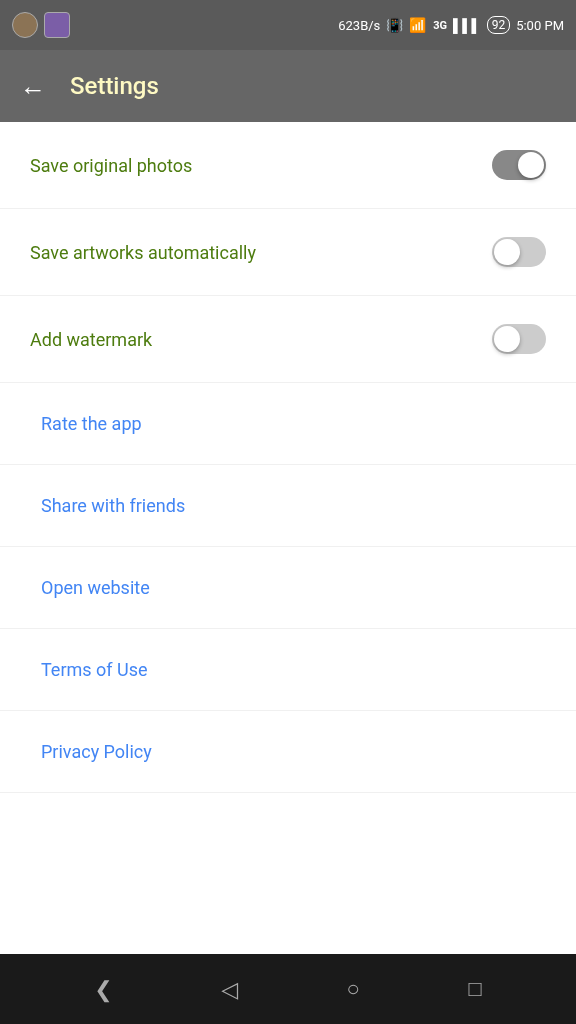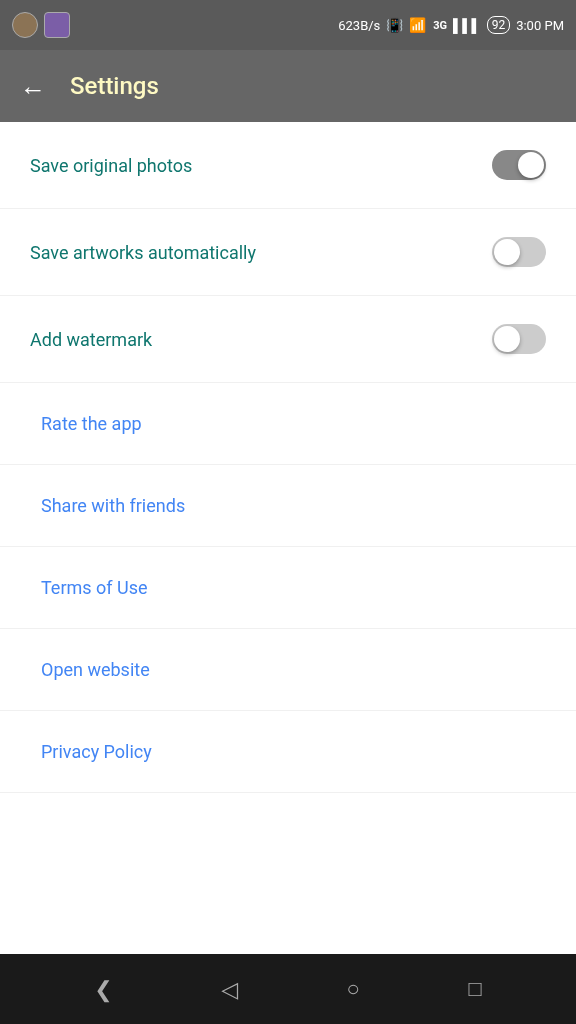--- a/index.html
+++ b/index.html
@@ -102,21 +102,21 @@
       display: flex;
       align-items: center;
       justify-content: space-between;
       padding: 28px 30px;
       border-bottom: 1px solid #f0f0f0;
       min-height: 80px;
     }
 
     .setting-label {
       font-size: 18px;
-      color: #0f766e;
+      color: #4d7c0f;
       font-weight: 400;
       max-width: 380px;
     }
 
     
     .toggle {
       position: relative;
       width: 54px;
       height: 30px;
       cursor: pointer;
@@ -206,21 +206,21 @@
   </div>
   <div class="status-bar-right">
     <span class="status-text">623B/s</span>
     <span style="font-size:14px;">📳</span>
     <span style="font-size:14px;">📶</span>
     <span style="font-size:11px;font-weight:bold;">3G</span>
     <span style="font-size:13px;">▌▌▌</span>
     <span style="font-size:12px; border:1px solid #fff; padding:1px 4px; border-radius:8px;">
       <span>92</span>
     </span>
-    <span class="status-text">3:00 PM</span>
+    <span class="status-text">5:00 PM</span>
   </div>
 </div>
 
 <div class="toolbar">
   <div class="back-arrow">
     <span>←</span>
   </div>
   <span class="toolbar-title">Settings</span>
 </div>
 
@@ -252,28 +252,28 @@
 
   <div class="link-row">
     <span class="link-label">Rate the app</span>
   </div>
 
   <div class="link-row">
     <span class="link-label">Share with friends</span>
   </div>
 
   <div class="link-row">
+    <span class="link-label">Open website</span>
+  </div>
+
+  <div class="link-row">
     <span class="link-label">Terms of Use</span>
   </div>
 
   <div class="link-row">
-    <span class="link-label">Open website</span>
-  </div>
-
-  <div class="link-row">
     <span class="link-label">Privacy Policy</span>
   </div>
 
 </div>
 
 <div class="nav-bar">
   <div class="nav-item">
     <span>❮</span>
   </div>
   <div class="nav-item">

